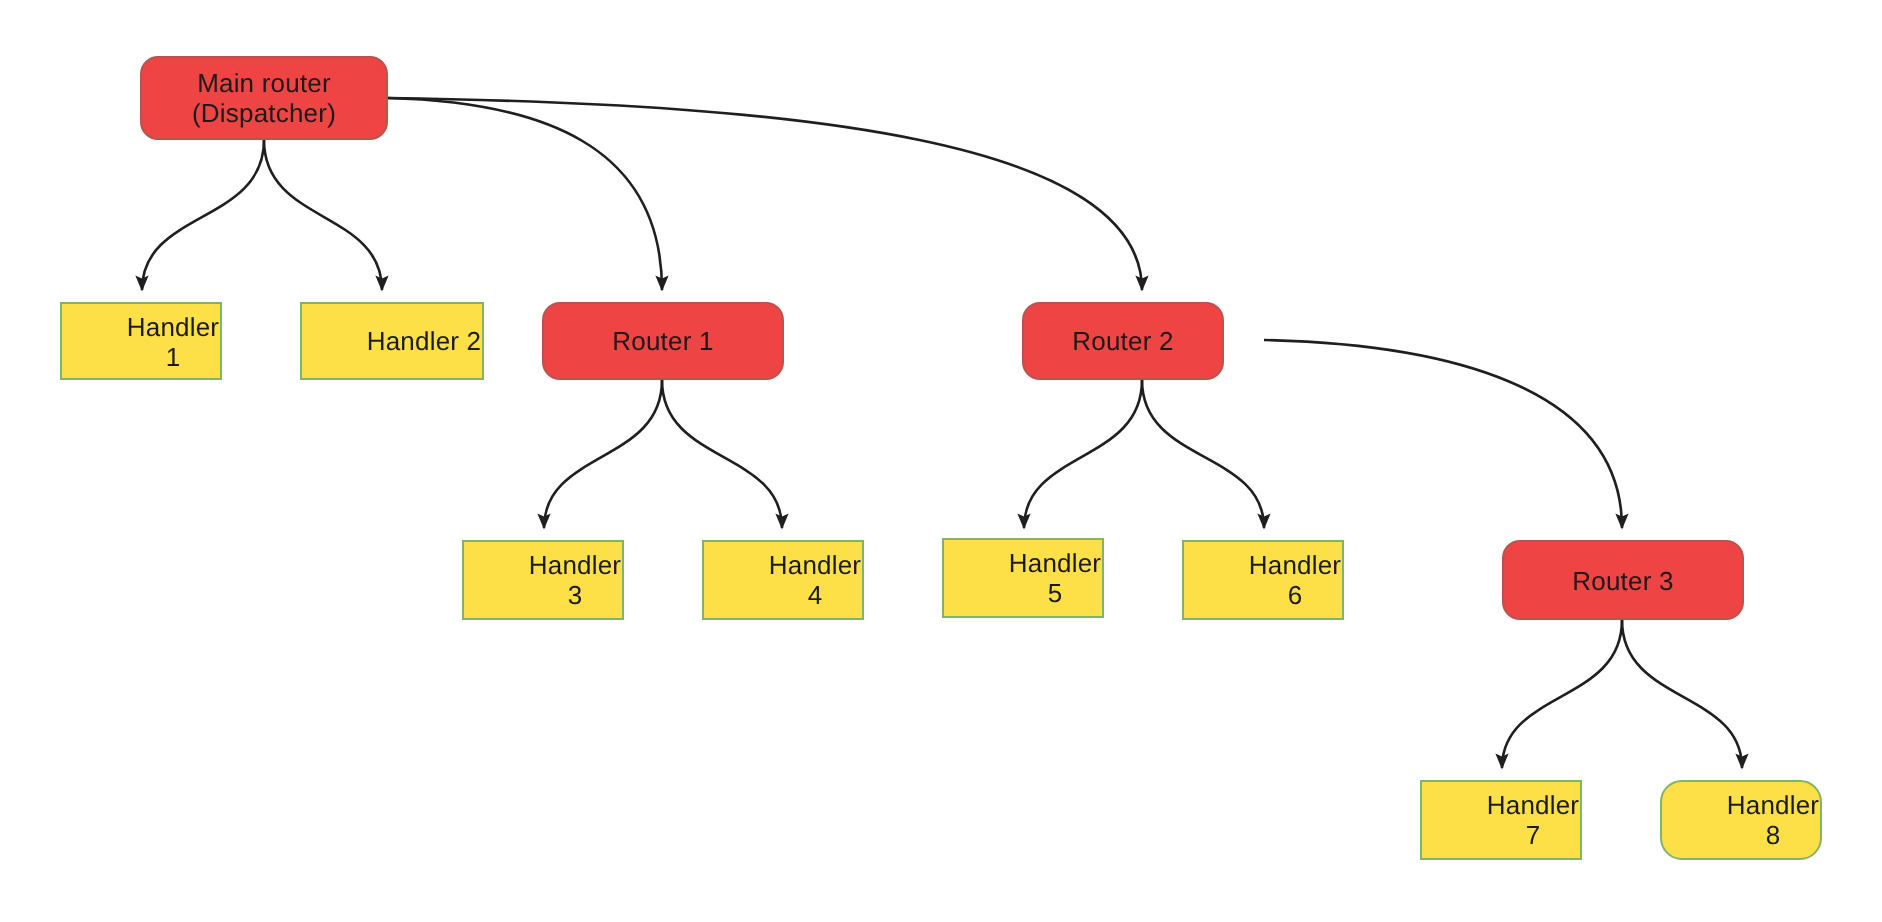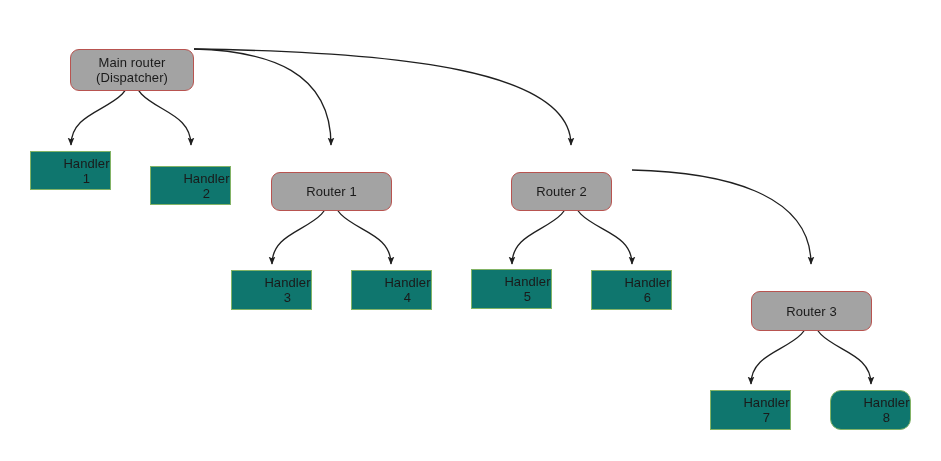--- a/index.html
+++ b/index.html
@@ -32,27 +32,26 @@
     align-items: center;
     justify-content: center;
     text-align: center;
     font-size: 13px;
     line-height: 15px;
     color: #1a1a1a;
     letter-spacing: 0.1px;
     white-space: pre-line;
   }
   .node.router {
-    background: #a3a3a3;
+    background: #ef4444;
     border: 1px solid #b85450;
     border-radius: 9px;
-    margin-top: 21px;
   }
   .node.handler {
-    background: #0f766e;
+    background: #fde047;
     border: 1px solid #82b366;
     border-radius: 0;
     padding-left: 32px;
   }
   .node-label {
     pointer-events: none;
   }
 </style>
 </head>
 <body>
@@ -77,21 +76,21 @@
         <path d="M 632,170 C 720,172 811,192 811,264" fill="none" stroke="#1f1f1f" stroke-width="1.3" marker-end="url(#arrowhead)"></path>
         <path d="M 811,310 C 811,352 751,345 751,384" fill="none" stroke="#1f1f1f" stroke-width="1.3" marker-end="url(#arrowhead)"></path>
         <path d="M 811,310 C 811,352 871,345 871,384" fill="none" stroke="#1f1f1f" stroke-width="1.3" marker-end="url(#arrowhead)"></path>
       </g>
   </svg>
 
   <div id="nodes-layer">
       <div class="node router" style="left: 70px; top: 28px; width: 124px; height: 42px;"><span class="node-label">Main router
 (Dispatcher)</span></div>
       <div class="node handler" style="left: 30px; top: 151px; width: 81px; height: 39px;"><span class="node-label">Handler 1</span></div>
-      <div class="node handler" style="left: 150px; top: 166px; width: 81px; height: 39px;"><span class="node-label">Handler 2</span></div>
+      <div class="node handler" style="left: 150px; top: 151px; width: 92px; height: 39px;"><span class="node-label">Handler 2</span></div>
       <div class="node router" style="left: 271px; top: 151px; width: 121px; height: 39px; text-align: right;"><span class="node-label">Router 1</span></div>
       <div class="node router" style="left: 511px; top: 151px; width: 101px; height: 39px;"><span class="node-label">Router 2</span></div>
       <div class="node handler" style="left: 231px; top: 270px; width: 81px; height: 40px;"><span class="node-label">Handler 3</span></div>
       <div class="node handler" style="left: 351px; top: 270px; width: 81px; height: 40px;"><span class="node-label">Handler 4</span></div>
       <div class="node handler" style="left: 471px; top: 269px; width: 81px; height: 40px;"><span class="node-label">Handler 5</span></div>
       <div class="node handler" style="left: 591px; top: 270px; width: 81px; height: 40px;"><span class="node-label">Handler 6</span></div>
       <div class="node router" style="left: 751px; top: 270px; width: 121px; height: 40px;"><span class="node-label">Router 3</span></div>
       <div class="node handler" style="left: 710px; top: 390px; width: 81px; height: 40px;"><span class="node-label">Handler 7</span></div>
       <div class="node handler" style="left: 830px; top: 390px; width: 81px; height: 40px; border-radius: 11px;"><span class="node-label">Handler 8</span></div>
     </div>

